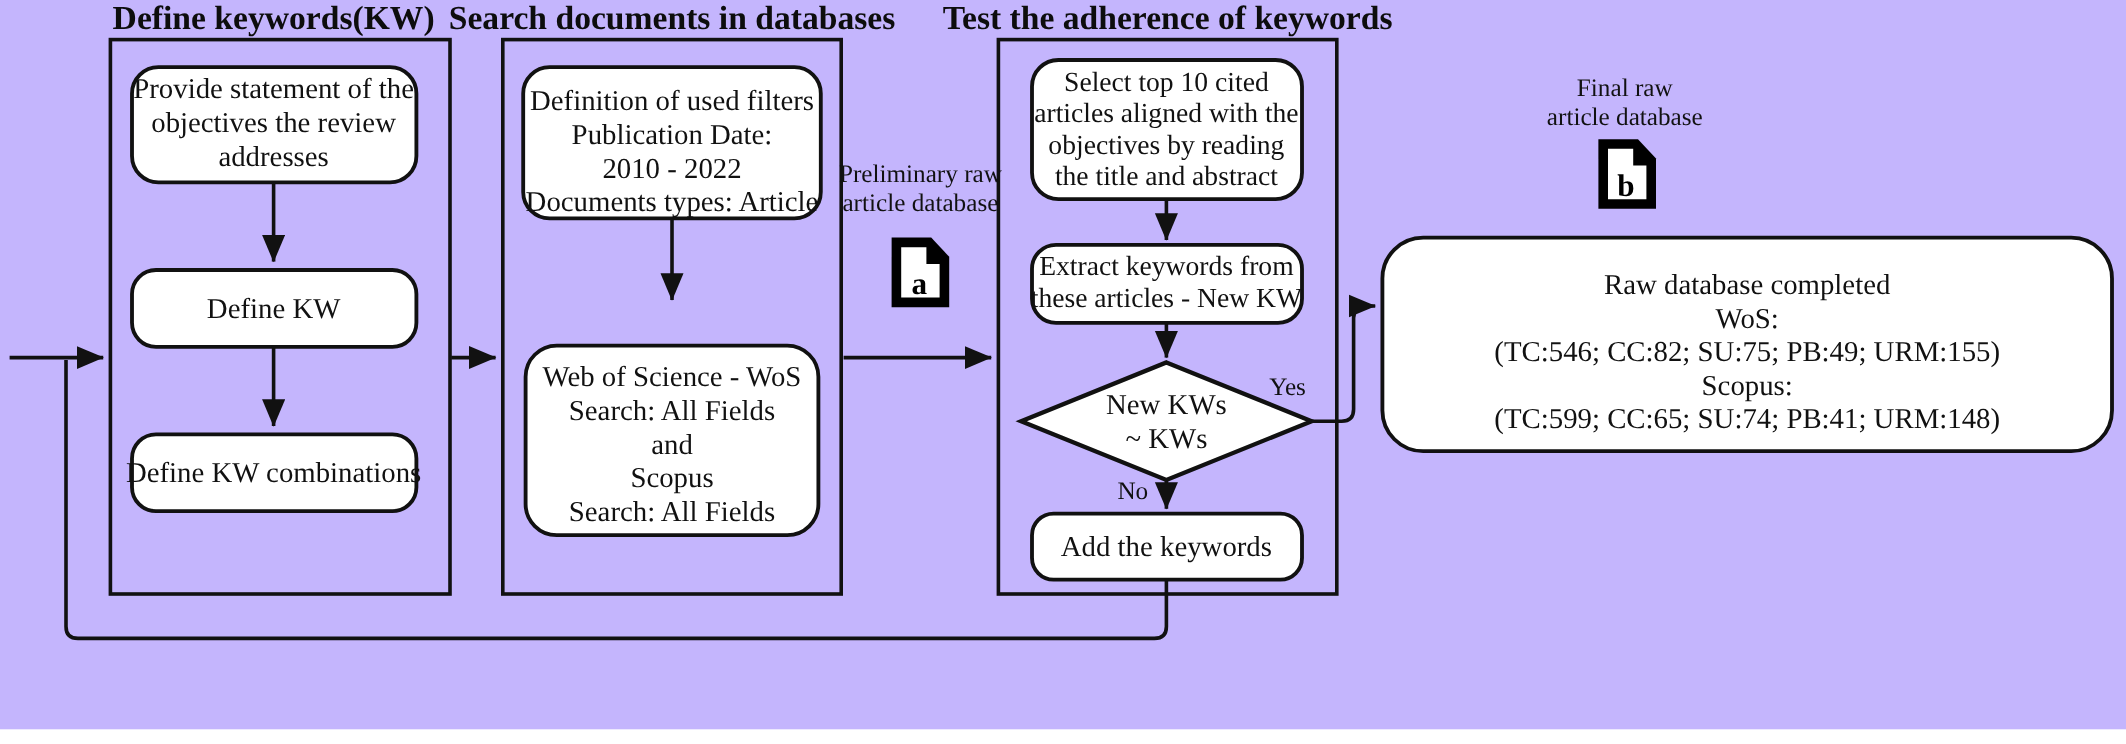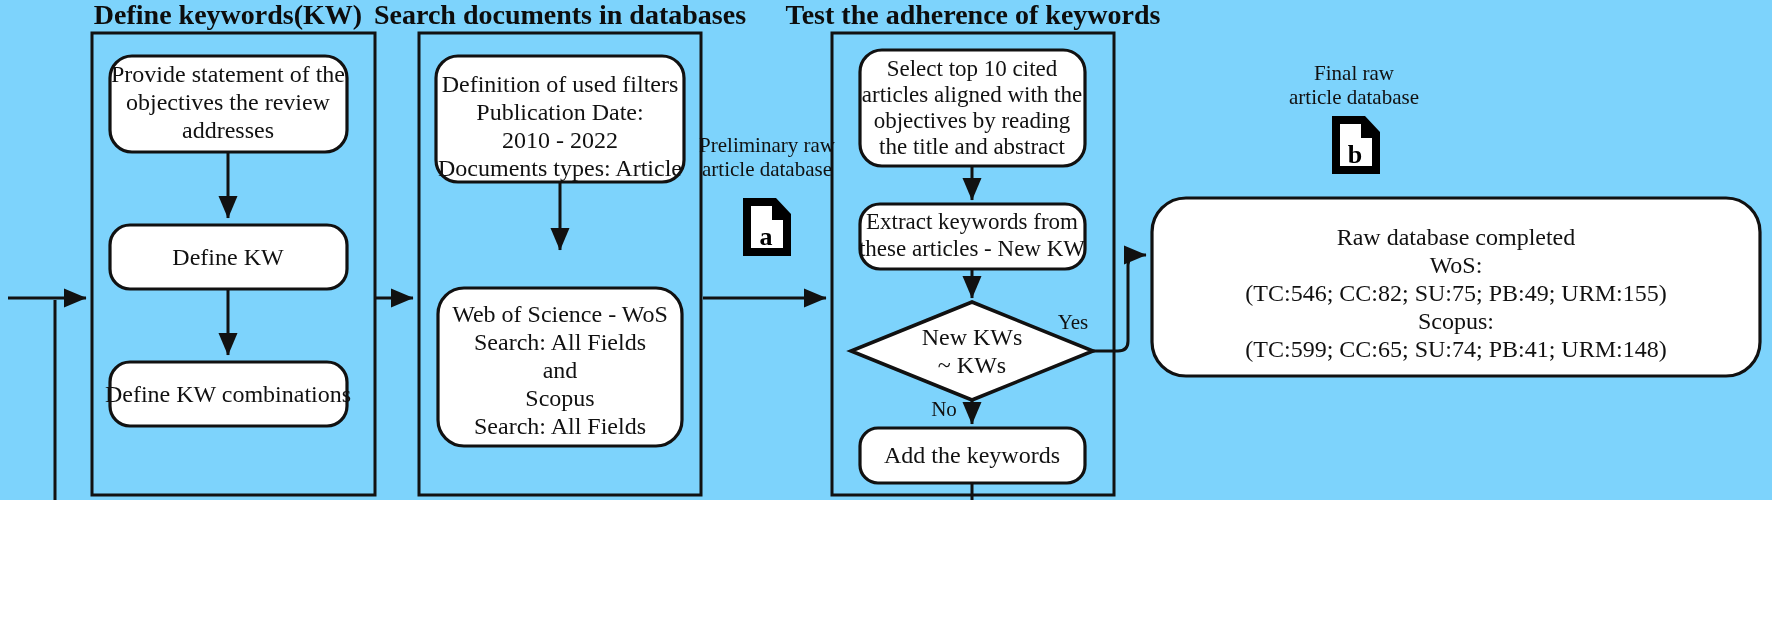--- a/index.html
+++ b/index.html
@@ -3,22 +3,22 @@
 <meta charset="utf-8">
 <style>
   html, body {
     margin: 0;
     padding: 0;
     background: #ffffff;
   }
   #canvas {
     position: relative;
     width: 1772px;
-    height: 500px;
-    background: #7dd3fc;
+    height: 608px;
+    background: #c4b5fd;
     font-family: "Liberation Serif", "DejaVu Serif", serif;
     overflow: hidden;
   }
   svg { display: block; }
   .stage-title {
     font-family: "Liberation Serif", "DejaVu Serif", serif;
     font-weight: bold;
     font-size: 28px;
     fill: #0d0d0d;
     text-anchor: middle;

